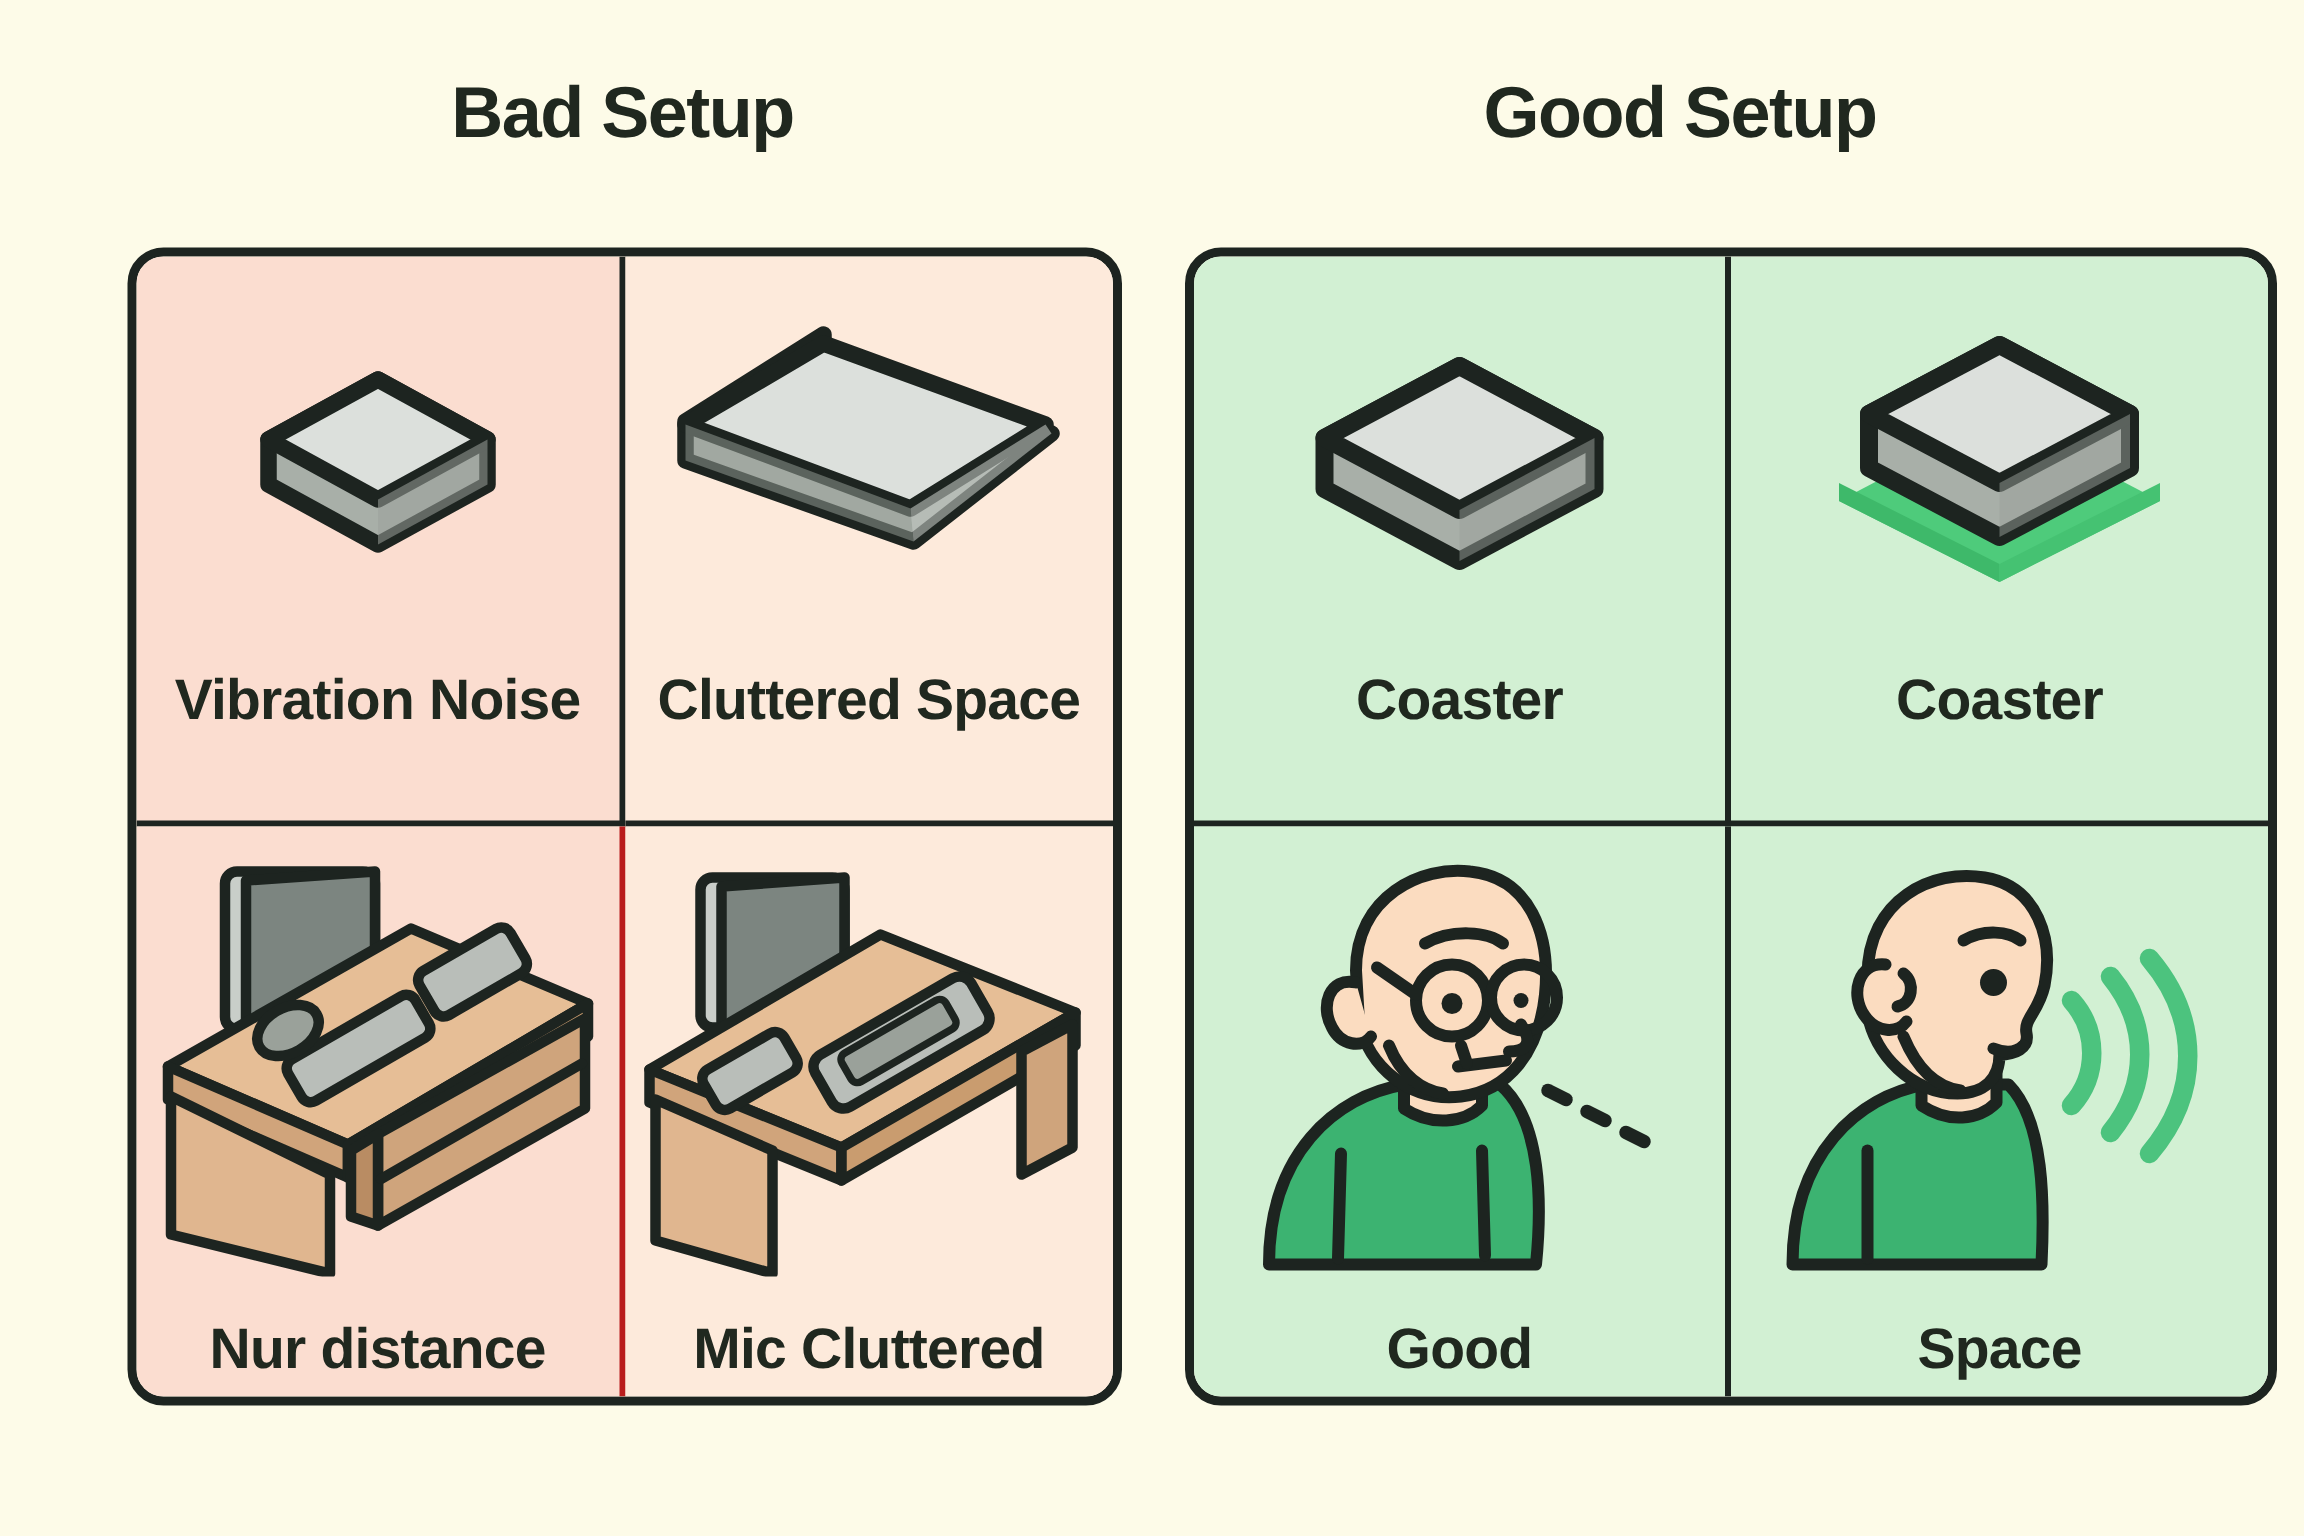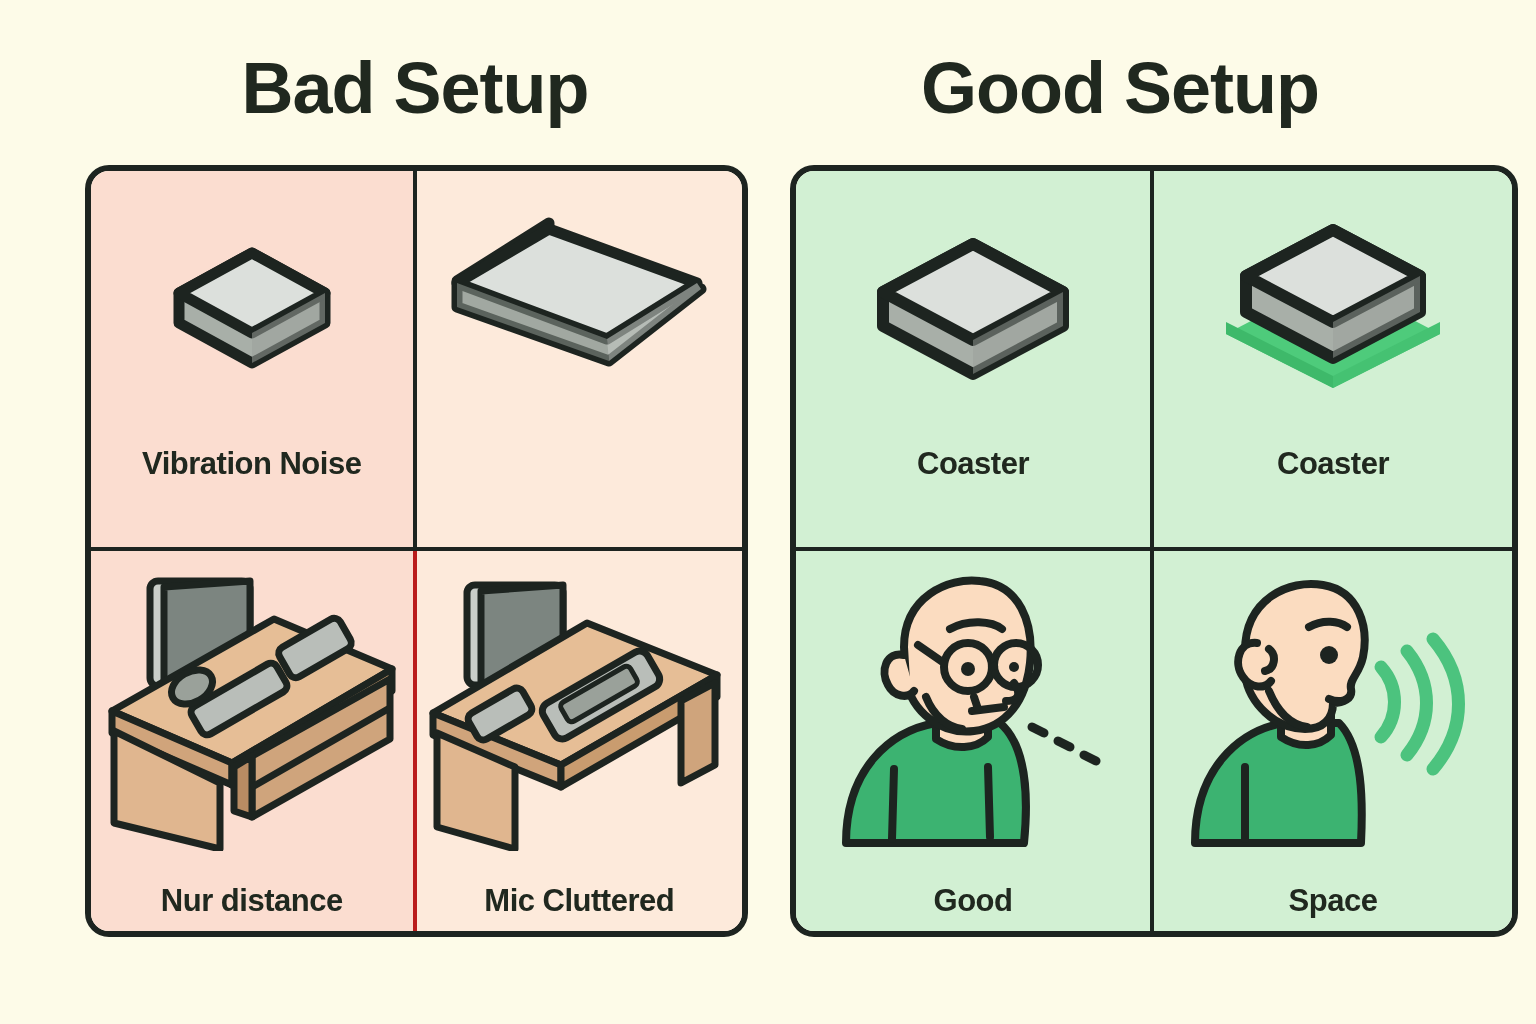--- a/index.html
+++ b/index.html
@@ -14,21 +14,21 @@
     background: #FDFBE8;
     font-family: "Liberation Sans", sans-serif;
     overflow: hidden;
   }
 
   
   .panel-title {
     position: absolute;
     text-align: center;
     font-weight: bold;
-    font-size: 72px;
+    font-size: 48px;
     letter-spacing: -1px;
     color: #20281F;
     line-height: 1;
     white-space: nowrap;
   }
   #title-bad  { left: 85px;  top: 52px; width: 660px; }
   #title-good { left: 790px; top: 52px; width: 660px; }
 
   
   .panel {
@@ -76,21 +76,21 @@
   .cell-label {
     position: absolute;
     left: 0; right: 0;
     bottom: 0;
     height: 28%;
     display: flex;
     align-items: flex-start;
     justify-content: center;
     padding-top: 4px;
     font-weight: bold;
-    font-size: 31px;
+    font-size: 38px;
     color: #20281F;
     letter-spacing: -0.5px;
     white-space: nowrap;
     box-sizing: border-box;
   }
   
   .cell.row2 .cell-art  { height: 84%; }
   .cell.row2 .cell-label{ height: 16%; align-items: center; padding-top: 0; }
 </style>
 </head>
@@ -121,20 +121,21 @@
       <div class="cell-art">
         <svg width="280" height="190" viewBox="0 0 280 190">
           <g stroke="#1D2420" stroke-width="11" stroke-linejoin="round">
             <path d="M110 22 L262 78 L170 150 L18 96 L18 70 L110 12 Z" fill="#A8AFA8"></path>
             <path d="M110 18 L258 72 L168 128 L18 72 Z" fill="#DCE0DC"></path>
           </g>
           <path d="M18 72 L168 128 L170 150 L18 96 Z" fill="#9AA19A" opacity=".5"></path>
           <path d="M168 128 L258 72 L262 78 L170 150 Z" fill="#BFC5BF" opacity=".6"></path>
         </svg>
       </div>
+      <div class="cell-label">Cluttered Space</div>
     </div>
 
     <div class="cell bg-pink-a row2">
       <div class="cell-art">
         <svg width="300" height="280" viewBox="0 0 300 280">
           <g stroke="#1D2420" stroke-width="7" stroke-linejoin="round" stroke-linecap="round">
 
             <rect x="48" y="10" width="100" height="105" rx="8" fill="#C9CEC9"></rect>
 
             <path d="M62 16 L148 10 L148 110 L62 118 Z" fill="#7C8580"></path>

